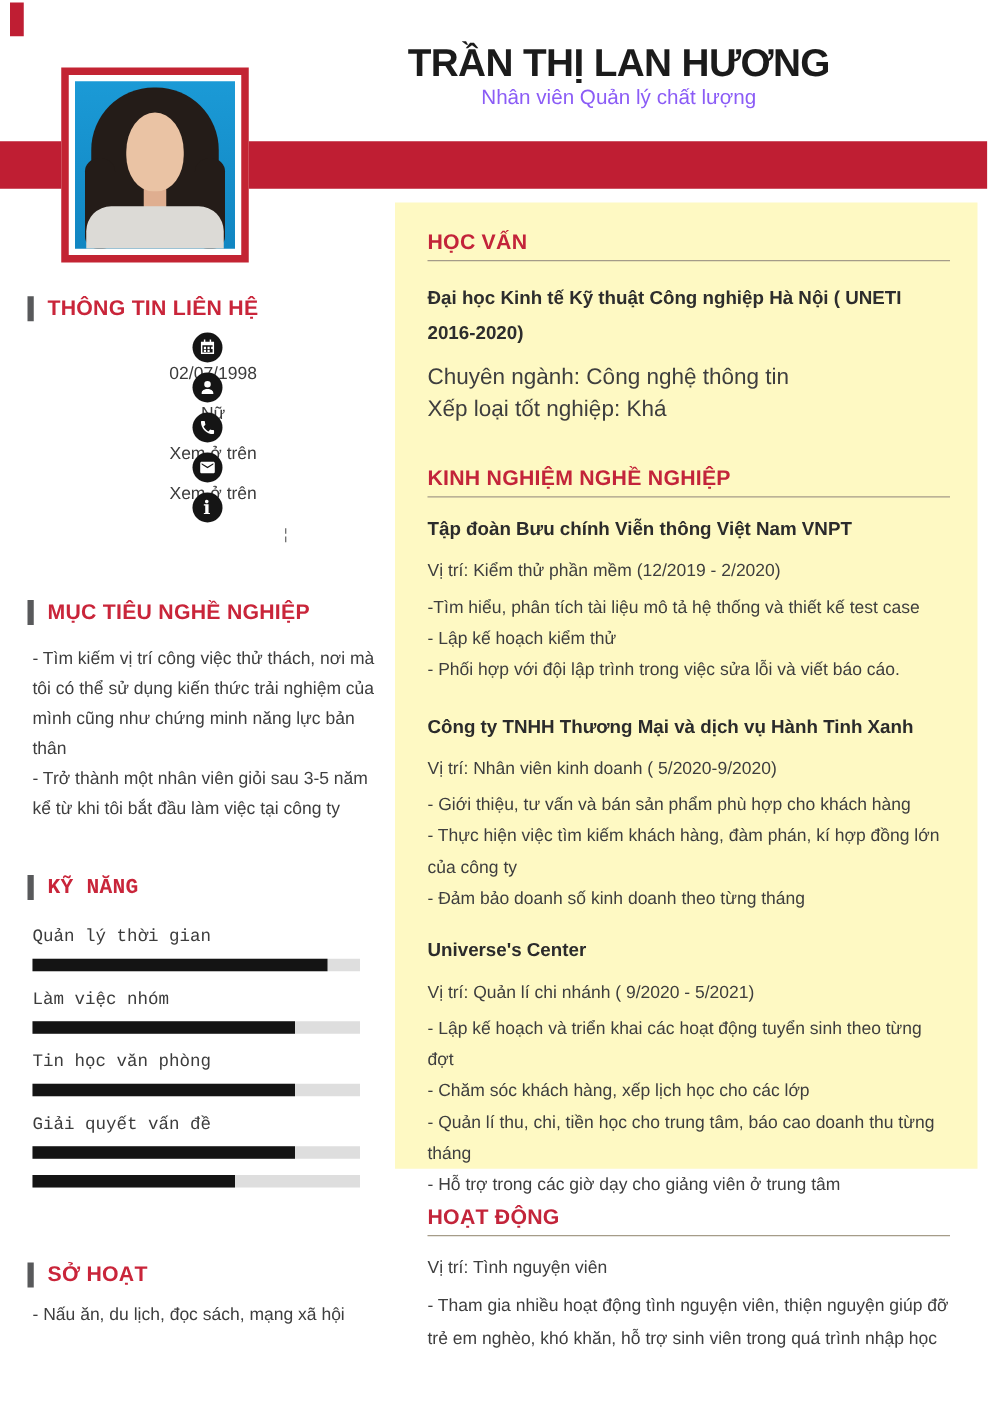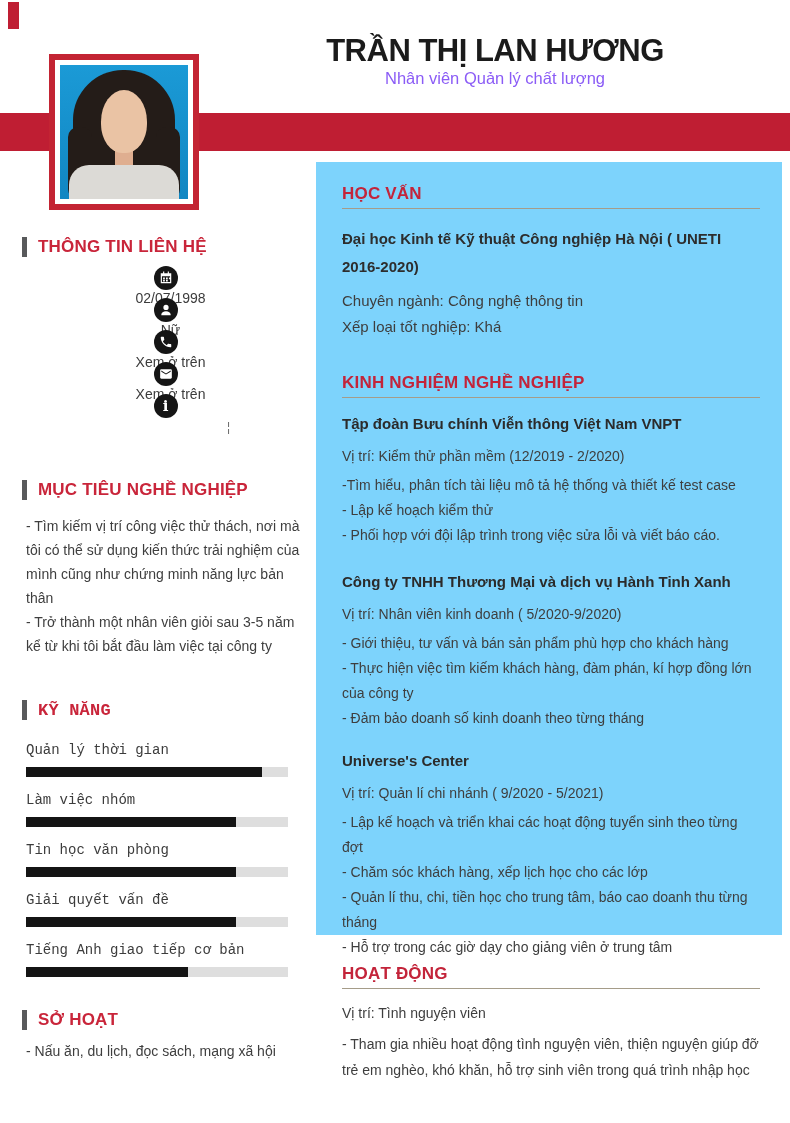--- a/index.html
+++ b/index.html
@@ -42,26 +42,26 @@
   .side-body{margin-top:13px;padding-left:4px;width:278px;font-size:14px;line-height:24px;color:#3e3e3e;}
   .skills-wrap{margin-top:19px;padding-left:4px;}
   .skill{margin-bottom:13px;}
   .skill-label{font-size:14px;color:#3c3c3c;height:20px;line-height:20px;margin-bottom:7px;white-space:nowrap;}
   .skill-track{width:262px;height:10px;background:#dedede;}
   .skill-fill{height:10px;background:#141414;}
   .hobby-text{margin-top:12px;padding-left:4px;font-size:14px;color:#3e3e3e;white-space:nowrap;}
   .fb-artifact{left:227px;top:420px;font-size:12px;color:#666;}
 
   
-  .main-panel{left:316px;top:162px;width:466px;height:773px;background:#7dd3fc;}
+  .main-panel{left:316px;top:162px;width:466px;height:773px;background:#fef9c3;}
   .m-sec{position:absolute;left:26px;right:22px;}
   .m-heading{font-size:17px;font-weight:bold;color:#c3243a;height:22px;line-height:22px;letter-spacing:0.2px;}
   .m-underline{border-top:1px solid #a59c89;margin-top:3px;height:0;}
   .school{margin-top:16px;font-size:15px;font-weight:bold;line-height:28px;color:#2d2d2d;}
-  .edu-line{font-size:15px;line-height:26px;color:#3e3e3e;}
+  .edu-line{font-size:18px;line-height:26px;color:#3e3e3e;}
   .edu-line.first{margin-top:7px;}
   .company{font-size:15px;font-weight:bold;color:#2b2b2b;height:20px;line-height:20px;}
   .company.j0{margin-top:16px;}
   .company.j1{margin-top:24px;}
   .company.j2{margin-top:20px;}
   .vitri{margin-top:12px;font-size:14px;color:#3e3e3e;height:20px;line-height:20px;}
   .bullets{margin-top:7px;font-size:14px;line-height:25px;color:#3e3e3e;}
   .act-pos{margin-top:14px;font-size:14px;color:#3e3e3e;height:20px;line-height:20px;}
   .act-bullet{margin-top:8px;font-size:14px;line-height:26px;color:#3e3e3e;}
 </style>
@@ -172,21 +172,20 @@
             <div class="skill-fill" style="width: 80%;"></div>
           </div>
       </div>
       <div class="skill">
         <div class="skill-label">Giải quyết vấn đề</div>
         <div class="skill-track">
             <div class="skill-fill" style="width: 80%;"></div>
           </div>
       </div>
       <div class="skill">
-        <div class="skill-label">Tiếng Anh giao tiếp cơ bản</div>
         <div class="skill-track">
             <div class="skill-fill" style="width: 62%;"></div>
           </div>
       </div>
     </div>
   </div>
 
   <div class="abs side-sec" style="top:1001px;">
     <div class="side-heading">
       <span class="gbar"></span>

